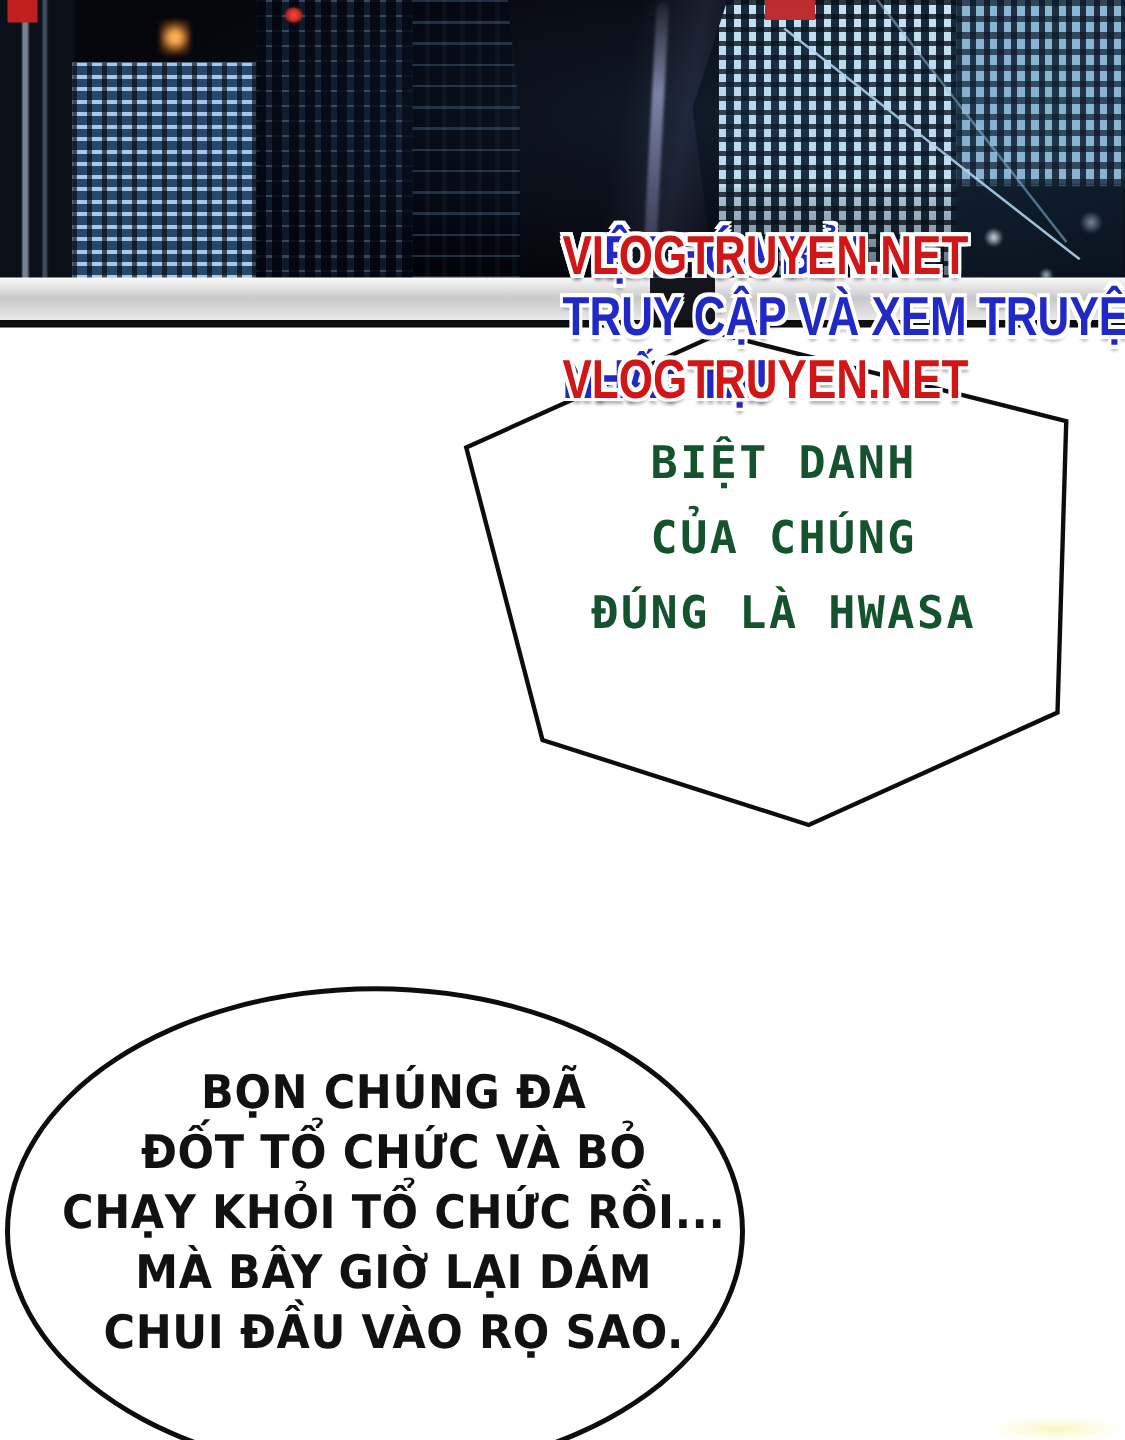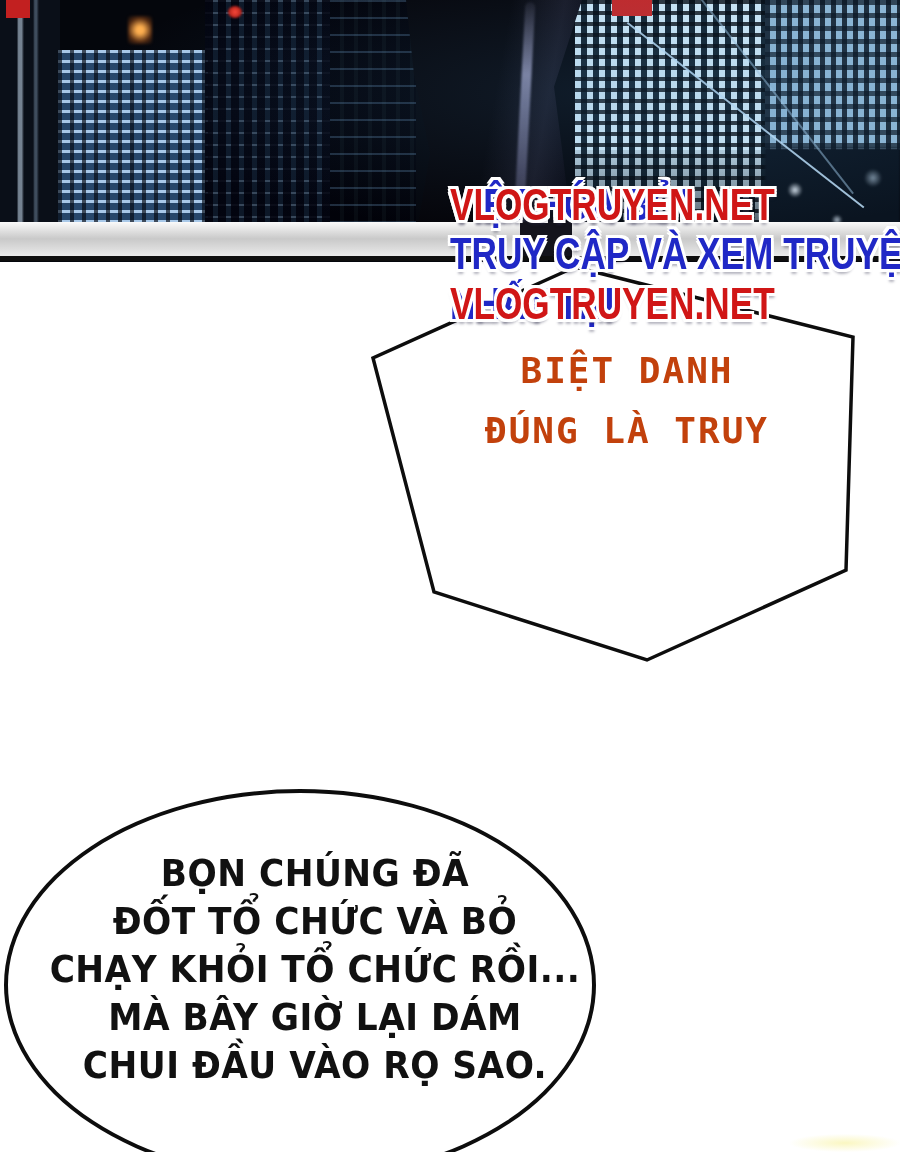--- a/index.html
+++ b/index.html
@@ -62,21 +62,21 @@
       font-size:44px;letter-spacing:0;transform:scaleX(.8);
       text-shadow:-3px -3px 0 #fff,3px -3px 0 #fff,-3px 3px 0 #fff,3px 3px 0 #fff,
                   -3px 0 0 #fff,3px 0 0 #fff,0 -3px 0 #fff,0 3px 0 #fff,
                   0 5px 3px rgba(40,40,70,.35);}
   .wm-blue{color:#2028c6;}
   .wm-red{color:#d01616;}
   #wm1{top:180px;} #wm2{top:229px;} #wm3{top:279px;}
 
   
   #hex-svg{left:0;top:0;width:900px;height:700px;}
-  #hex-text{left:417px;top:341px;width:420px;text-align:center;color:#c2410c;
+  #hex-text{left:417px;top:341px;width:420px;text-align:center;color:#14532d;
       font-family:"DejaVu Sans Mono","Liberation Mono",monospace;font-weight:bold;
       font-size:36px;letter-spacing:2px;line-height:60px;white-space:nowrap;}
   #hex-text div{position:static;}
 
   
   #ellipse-bubble{left:4px;top:789px;width:592px;height:392px;background:#ffffff;
       border:4px solid #0d0d0d;border-radius:50%;}
   #ellipse-text{left:25px;top:850px;width:580px;text-align:center;color:#111111;
       font-family:"DejaVu Sans","Liberation Sans",sans-serif;font-weight:bold;
       font-size:37px;letter-spacing:.5px;line-height:48px;white-space:nowrap;
@@ -112,21 +112,22 @@
     <div class="band"></div>
     <div class="band-figure"></div>
     <div class="city-border"></div>
   </div>
 
   <svg id="hex-svg" viewBox="0 0 900 700" xmlns="http://www.w3.org/2000/svg">
     <polygon points="575,267 853,337 846,570 647,660 434,592 373,358" fill="#ffffff" stroke="#0d0d0d" stroke-width="3.5"></polygon>
   </svg>
   <div id="hex-text">
     <div>BIỆT DANH</div>
-    <div>ĐÚNG LÀ TRUY</div>
+    <div>CỦA CHÚNG</div>
+    <div>ĐÚNG LÀ HWASA</div>
   </div>
 
   <div id="wm1" class="wm-line">
     <span class="wm-blue">VIỆT HÓA BỞI</span>
     <span class="wm-red">VLOGTRUYEN.NET</span>
   </div>
   <div id="wm2" class="wm-line">
     <span class="wm-blue">TRUY CẬP VÀ XEM TRUYỆN NHANH</span>
   </div>
   <div id="wm3" class="wm-line">

